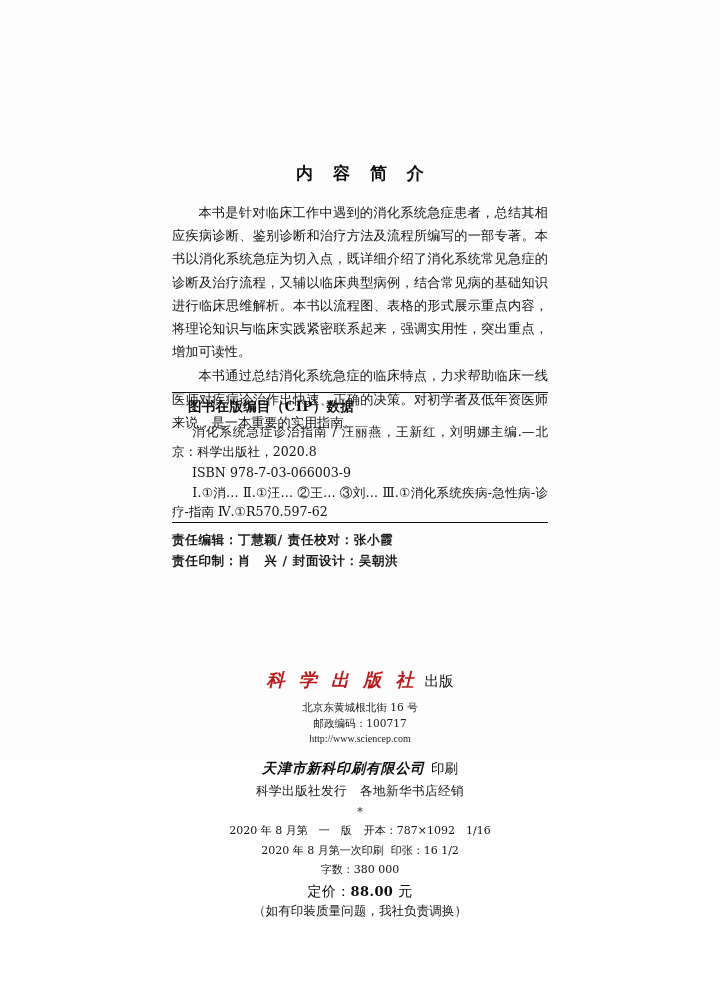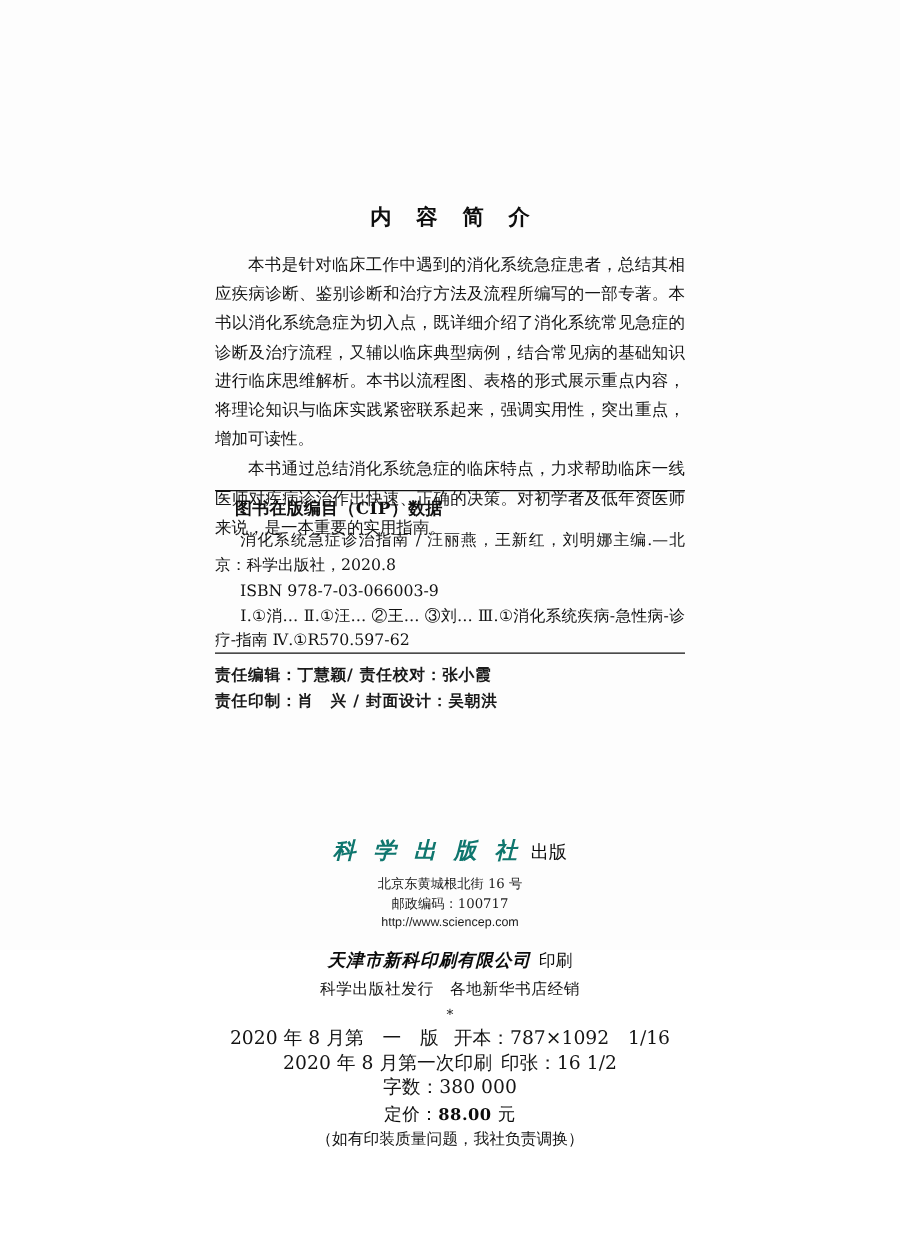--- a/index.html
+++ b/index.html
@@ -116,35 +116,35 @@
     align-items: baseline;
     gap: 7px;
     margin-bottom: 7px;
   }
   .publisher-logo {
     font-size: 18px;
     font-weight: bold;
     font-style: italic;
     letter-spacing: 4px;
     font-family: "DejaVu Serif", "Liberation Serif", serif;
-    color: #0f766e;
+    color: #b91c1c;
   }
   .publisher-verb {
     font-size: 14.5px;
     color: #0c0c0c;
   }
   .imprint-small {
     font-size: 10.6px;
     line-height: 16px;
     color: #1a1a1a;
   }
   .imprint-url {
     font-size: 10px;
     line-height: 16px;
-    font-family: Liberation Sans, sans-serif;
+    font-family: Liberation Serif, serif;
     color: #1a1a1a;
   }
   .printer-row {
     margin-top: 13px;
     display: flex;
     justify-content: center;
     align-items: baseline;
     gap: 6px;
   }
   .printer-name {
@@ -164,21 +164,21 @@
     letter-spacing: 0.4px;
     color: #141414;
   }
   .star-sep {
     margin: 6px 0 4px 0;
     font-size: 11px;
     line-height: 11px;
     color: #222;
   }
   .specs {
-    font-size: 15px;
+    font-size: 11px;
     line-height: 19.5px;
     color: #141414;
   }
   .specs .sp-gap { display: inline-block; width: 12px; }
   .specs .sp-gap-sm { display: inline-block; width: 7px; }
   .price {
     margin-top: 3px;
     font-size: 14px;
     letter-spacing: 0.4px;
     color: #0c0c0c;

